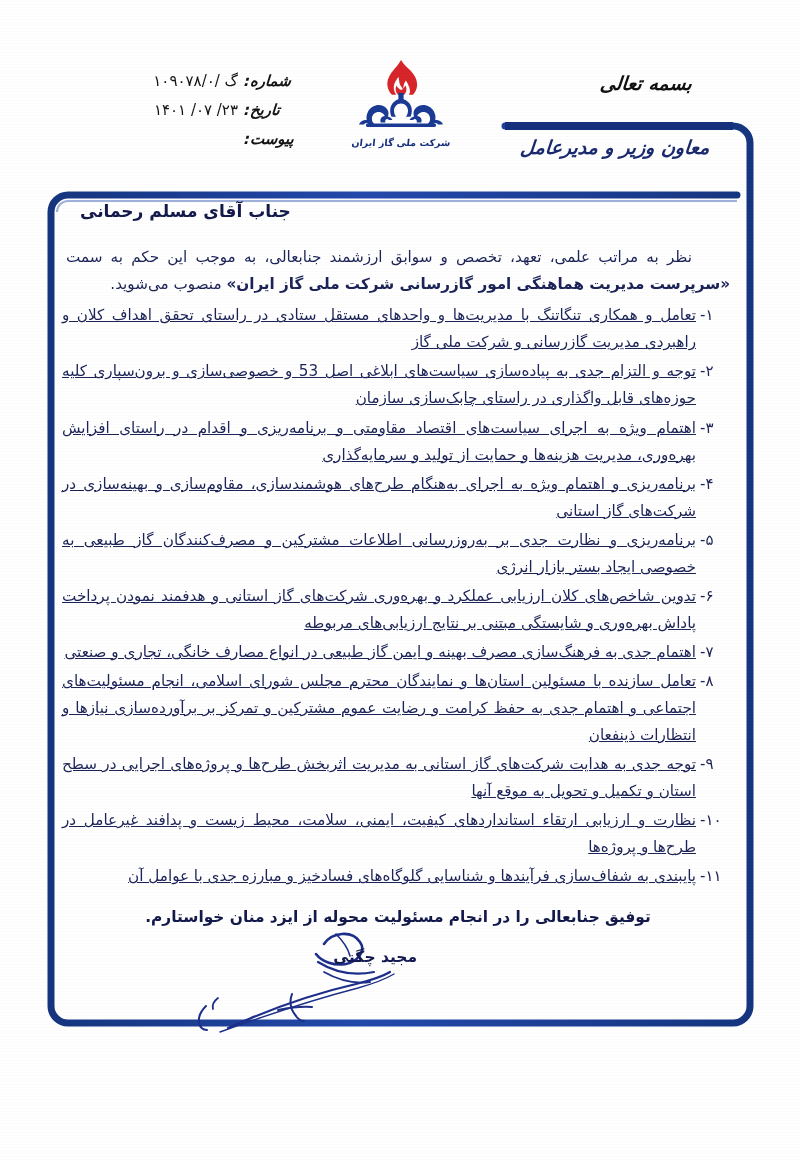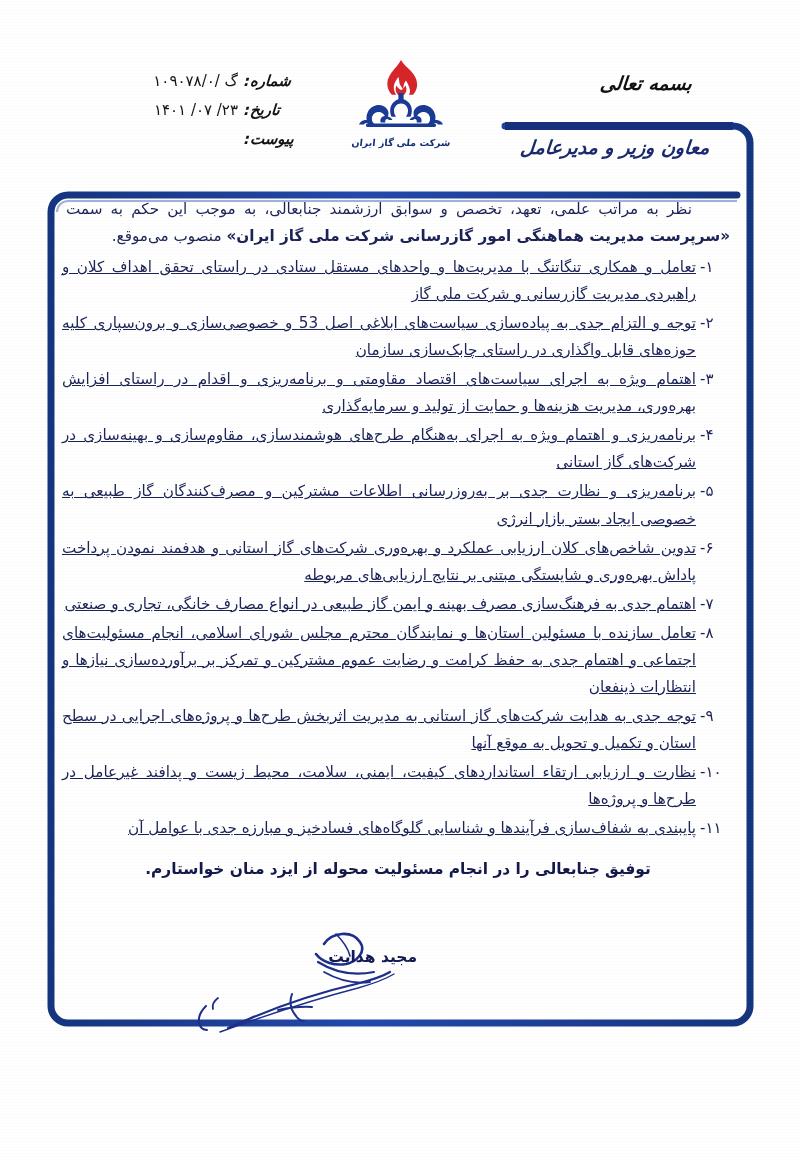--- a/index.html
+++ b/index.html
@@ -287,23 +287,24 @@
       <path d="M458 4 L686 4 A17 17 0 0 1 703 21 L703 884 A17 17 0 0 1 686 901 L21 901 A17 17 0 0 1 4 884 L4 90 A17 17 0 0 1 21 73 L690 73" fill="none" stroke="url(#fgrad)" stroke-width="7" stroke-linecap="round" stroke-linejoin="round"></path>
 
       <path d="M458 4 L686 4" fill="none" stroke="#16307d" stroke-width="8" stroke-linecap="butt"></path>
 
       <path d="M10 90 A11 11 0 0 1 21 79 L690 79" fill="none" stroke="#2a4fb0" stroke-width="2" opacity="0.45"></path>
     </svg>
   </div>
 
   <div class="content">
 
+    <div class="salutation">جناب آقای مسلم رحمانی</div>
 
     <p class="para">
-      <span>نظر به مراتب علمی، تعهد، تخصص و سوابق ارزشمند جنابعالی، به موجب این حکم به سمت </span><b>«سرپرست مدیریت هماهنگی امور گازرسانی شرکت ملی گاز ایران»</b><span> منصوب می‌موقع.</span>
+      <span>نظر به مراتب علمی، تعهد، تخصص و سوابق ارزشمند جنابعالی، به موجب این حکم به سمت </span><b>«سرپرست مدیریت هماهنگی امور گازرسانی شرکت ملی گاز ایران»</b><span> منصوب می‌شوید.</span>
     </p>
 
 
     <ol class="items">
       <li>
           <span class="num">۱-</span>
           <span class="txt">تعامل و همکاری تنگاتنگ با مدیریت‌ها و واحدهای مستقل ستادی در راستای تحقق اهداف کلان و راهبردی مدیریت گازرسانی و شرکت ملی گاز</span>
         </li>
       <li>
           <span class="num">۲-</span>
@@ -358,17 +359,17 @@
         <path d="M100 96 c40 -18 84 -34 128 -44 c12 -3 24 -6 34 -12" stroke-width="2.2"></path>
         <path d="M92 100 c44 -16 92 -32 138 -44 c14 -4 26 -8 36 -14" stroke-width="1.4"></path>
         <path d="M150 78 c10 -2 22 -4 34 -3" stroke-width="2"></path>
         <path d="M164 62 c-3 8 -1 16 4 22 c2 3 5 5 8 5" stroke-width="2"></path>
         <path d="M196 40 c14 8 30 12 46 10" stroke-width="1.8"></path>
         <path d="M78 74 c-5 5 -8 11 -7 17 c1 4 4 7 8 7" stroke-width="2"></path>
         <path d="M90 66 c-4 3 -6 7 -5 11" stroke-width="1.8"></path>
         <path d="M208 2 c6 6 12 14 14 22" stroke-width="1.6"></path>
       </g>
     </svg>
-    <div class="sign-name">مجید هدایت</div>
+    <div class="sign-name">مجید چگنی</div>
   </div>
 
   <div class="scan-noise"></div>
 </div>
 
 </body></html>

